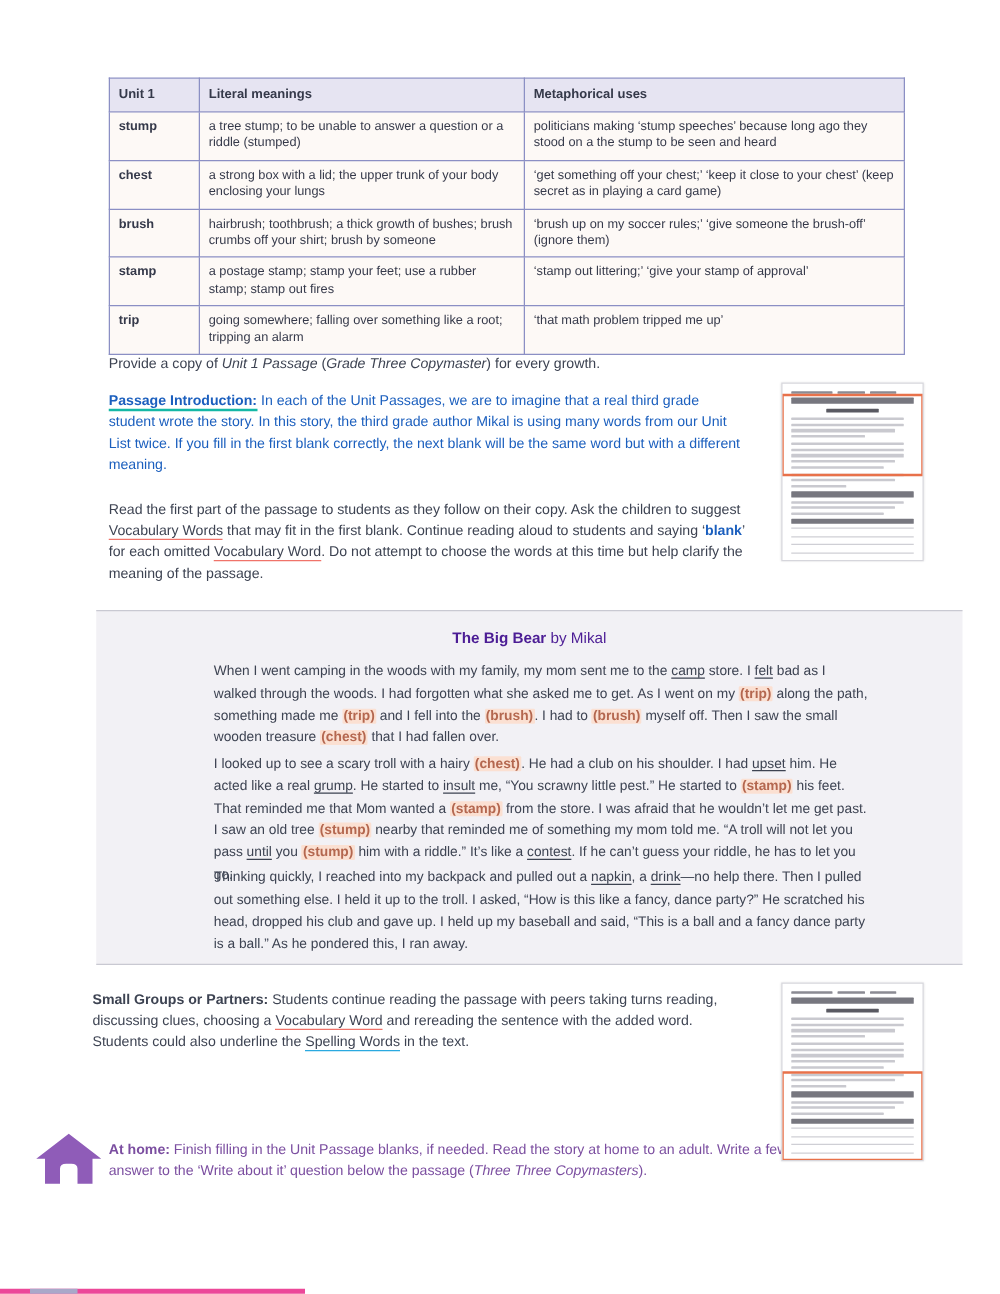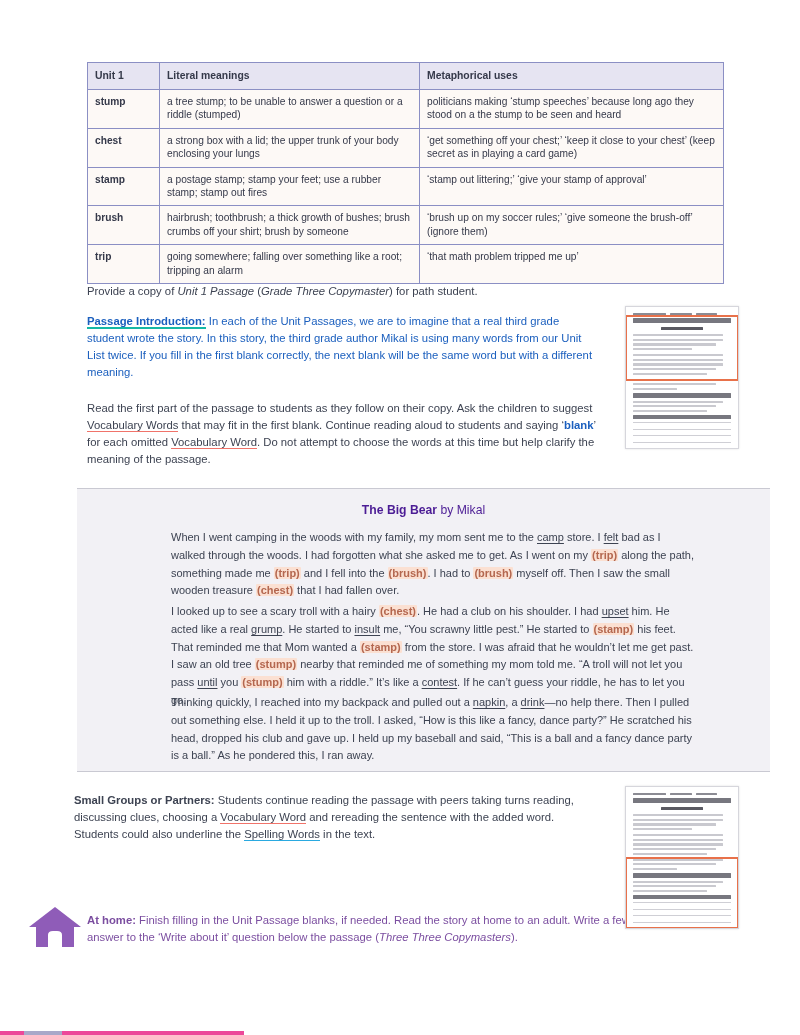--- a/index.html
+++ b/index.html
@@ -129,39 +129,39 @@
           <td class="word">stump</td>
           <td>a tree stump; to be unable to answer a question or a riddle (stumped)</td>
           <td>politicians making ‘stump speeches’ because long ago they stood on a the stump to be seen and heard</td>
         </tr>
         <tr>
           <td class="word">chest</td>
           <td>a strong box with a lid; the upper trunk of your body enclosing your lungs</td>
           <td>‘get something off your chest;’ ‘keep it close to your chest’ (keep secret as in playing a card game)</td>
         </tr>
         <tr>
+          <td class="word">brush</td>
+          <td>hairbrush; toothbrush; a thick growth of bushes; brush crumbs off your shirt; brush by someone</td>
+          <td>‘brush up on my soccer rules;’ ‘give someone the brush-off’ (ignore them)</td>
+        </tr>
+        <tr>
           <td class="word">stamp</td>
           <td>a postage stamp; stamp your feet; use a rubber stamp; stamp out fires</td>
           <td>‘stamp out littering;’ ‘give your stamp of approval’</td>
         </tr>
         <tr>
-          <td class="word">brush</td>
-          <td>hairbrush; toothbrush; a thick growth of bushes; brush crumbs off your shirt; brush by someone</td>
-          <td>‘brush up on my soccer rules;’ ‘give someone the brush-off’ (ignore them)</td>
-        </tr>
-        <tr>
           <td class="word">trip</td>
           <td>going somewhere; falling over something like a root; tripping an alarm</td>
           <td>‘that math problem tripped me up’</td>
         </tr>
       </tbody>
   </table>
 
   <div class="txt" id="provide-copy">
-    <span>Provide a copy of </span><i>Unit 1 Passage</i><span> (</span><i>Grade Three Copymaster</i><span>) for path student.</span>
+    <span>Provide a copy of </span><i>Unit 1 Passage</i><span> (</span><i>Grade Three Copymaster</i><span>) for every growth.</span>
   </div>
 
   <div class="txt blue" id="passage-intro">
     <b class="u-blue">Passage Introduction:</b><span> In each of the Unit Passages, we are to imagine that a real third grade student wrote the story. In this story, the third grade author Mikal is using many words from our Unit List twice. If you fill in the first blank correctly, the next blank will be the same word but with a different meaning.</span>
   </div>
 
   <div class="txt" id="read-first">
     <span>Read the first part of the passage to students as they follow on their copy. Ask the children to suggest </span><span class="u-red">Vocabulary Words</span><span> that may fit in the first blank. Continue reading aloud to students and saying ‘</span><span class="blankword">blank</span><span>’ for each omitted </span><span class="u-red">Vocabulary Word</span><span>. Do not attempt to choose the words at this time but help clarify the meaning of the passage.</span>
   </div>
 

